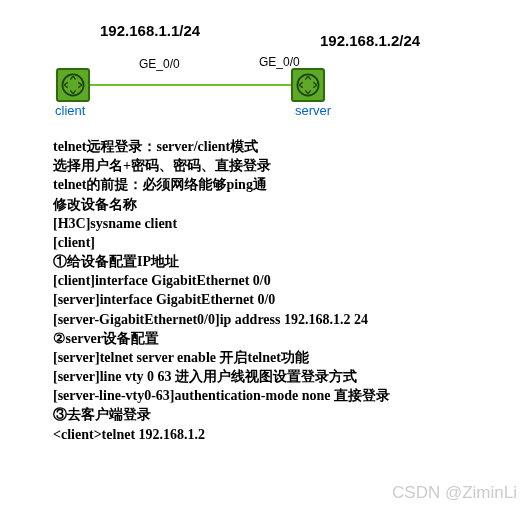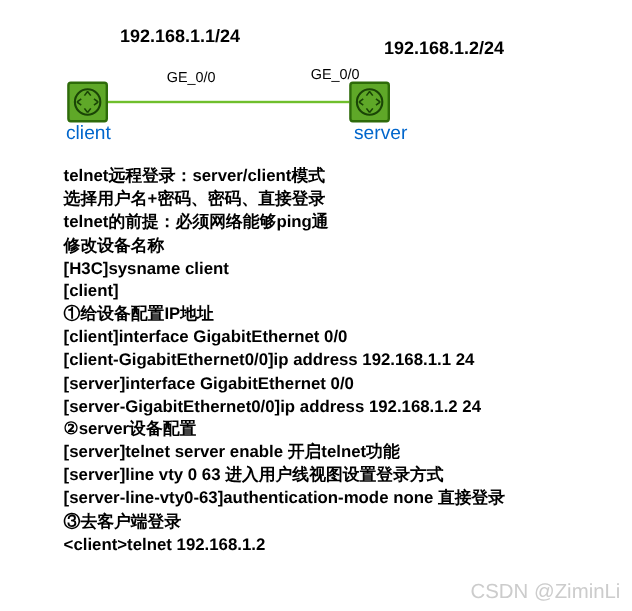--- a/index.html
+++ b/index.html
@@ -37,38 +37,39 @@
       height: 34px;
       background: #5fa828;
       border: 2px solid #2e6b0a;
       border-radius: 3px;
     }
     .router-icon svg { width: 100%; height: 100%; }
     .router-left { left: 56px; top: 68px; }
     .router-right { left: 291px; top: 68px; }
     .device-label {
       position: absolute;
-      font-size: 16px;
+      font-size: 13px;
       color: #0066cc;
     }
     .label-left { left: 55px; top: 103px; }
     .label-right { left: 295px; top: 103px; }
     .link-line {
       position: absolute;
       left: 90px;
       top: 84px;
       width: 201px;
       height: 2px;
       background: #6fbf2c;
     }
     .content {
       position: absolute;
       left: 53px;
       top: 137px;
       width: 430px;
+      font-family: Liberation Serif, serif;
     }
     .line {
       font-size: 14px;
       color: #000;
       line-height: 1.37;
       white-space: nowrap;
       font-weight: bold;
     }
     .watermark {
       position: absolute;
@@ -105,21 +106,20 @@
 
 <div class="content">
   <div class="line">telnet远程登录：server/client模式</div>
   <div class="line">选择用户名+密码、密码、直接登录</div>
   <div class="line">telnet的前提：必须网络能够ping通</div>
   <div class="line">修改设备名称</div>
   <div class="line">[H3C]sysname client</div>
   <div class="line">[client]</div>
   <div class="line">①给设备配置IP地址</div>
   <div class="line">[client]interface GigabitEthernet 0/0</div>
-  <div class="line">[client-GigabitEthernet0/0]ip address 192.168.1.1 24</div>
   <div class="line">[server]interface GigabitEthernet 0/0</div>
   <div class="line">[server-GigabitEthernet0/0]ip address 192.168.1.2 24</div>
   <div class="line">②server设备配置</div>
   <div class="line">[server]telnet server enable 开启telnet功能</div>
   <div class="line">[server]line vty 0 63 进入用户线视图设置登录方式</div>
   <div class="line">[server-line-vty0-63]authentication-mode none 直接登录</div>
   <div class="line">③去客户端登录</div>
   <div class="line">&lt;client&gt;telnet 192.168.1.2</div>
 </div>
 

